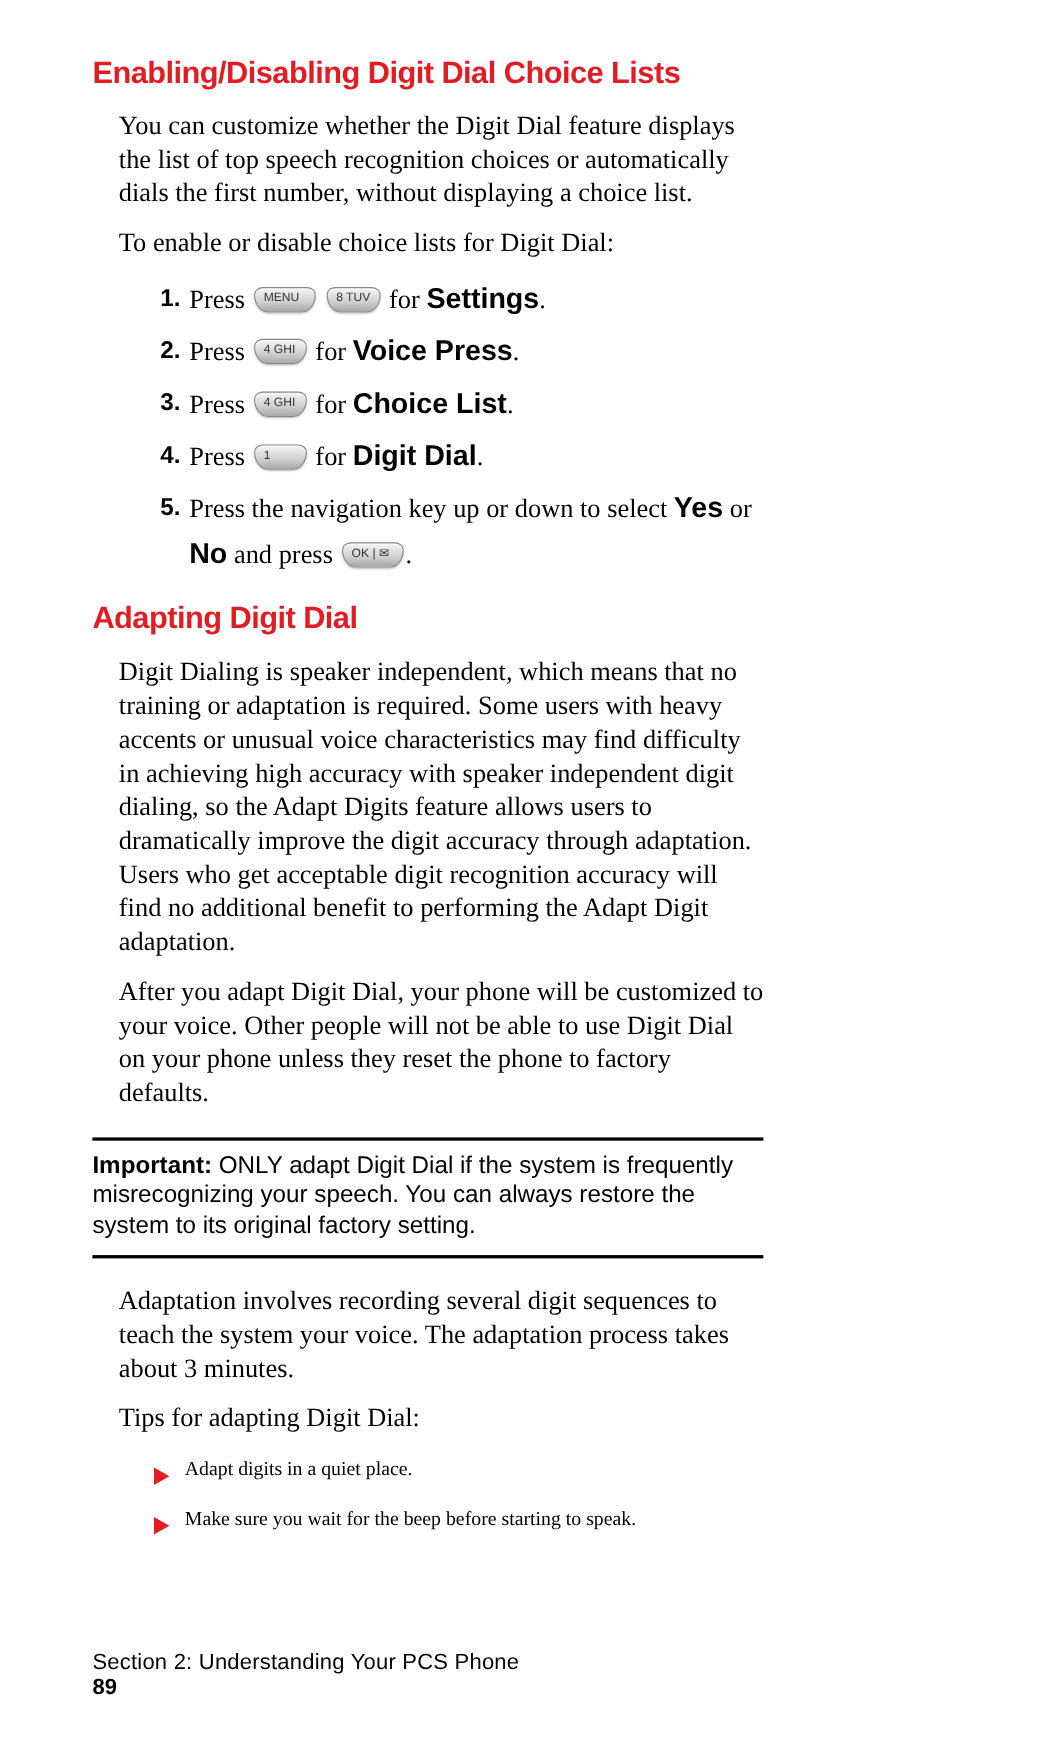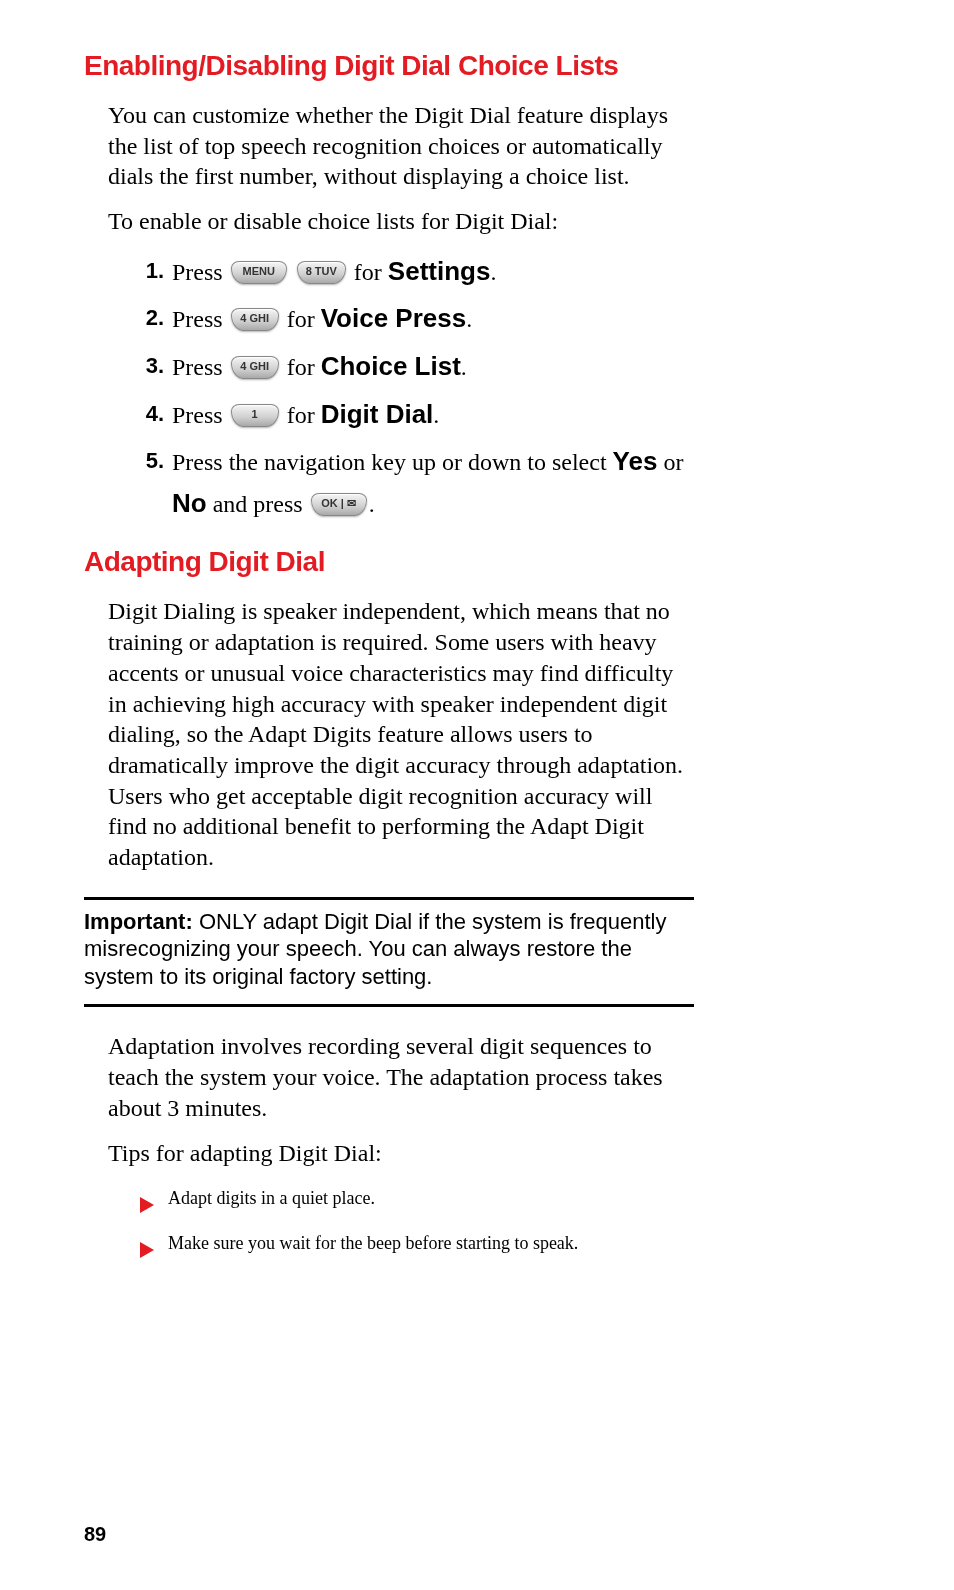--- a/index.html
+++ b/index.html
@@ -60,23 +60,23 @@
 }
 .keycap {
   display: inline-block;
   vertical-align: middle;
   background: linear-gradient(180deg, #f5f5f5 0%, #cfcfcf 60%, #a9a9a9 100%);
   border: 1px solid #888;
   border-radius: 14px 14px 22px 22px / 12px 12px 28px 28px;
   box-shadow: inset 0 1px 1px #fff, 0 1px 2px rgba(0,0,0,.3);
   font-family: Arial, Helvetica, sans-serif;
   font-size: 11px;
-  font-weight: bold;
+  font-weight: normal;
   color: #333;
-  text-align: center;
+  text-align: left;
   padding: 4px 8px 6px 8px;
   min-width: 38px;
   line-height: 1;
   margin: 0 2px;
   position: relative;
   top: -2px;
 }
 .keycap.small { min-width: 30px; }
 .callout {
   border-top: 3px solid #000;
@@ -163,32 +163,34 @@
     <li>
       <span class="num">5.</span>
       <span>Press the navigation key up or down to select </span><span class="bold">Yes</span><span> or </span><span class="bold">No</span><span> and press </span>
       <span class="keycap">OK | ✉</span><span>.</span>
     </li>
   </ol>
 
   <h2 class="red-heading">Adapting Digit Dial</h2>
 
   <p class="body">Digit Dialing is speaker independent, which means that no training or adaptation is required. Some users with heavy accents or unusual voice characteristics may find difficulty in achieving high accuracy with speaker independent digit dialing, so the Adapt Digits feature allows users to dramatically improve the digit accuracy through adaptation. Users who get acceptable digit recognition accuracy will find no additional benefit to performing the Adapt Digit adaptation.</p>
+  <p class="body">After you adapt Digit Dial, your phone will be customized to your voice. Other people will not be able to use Digit Dial on your phone unless they reset the phone to factory defaults.</p>
 
   <div class="callout">
     <span class="lead">Important:</span><span> ONLY adapt Digit Dial if the system is frequently misrecognizing your speech. You can always restore the system to its original factory setting.</span>
   </div>
 
   <p class="body">Adaptation involves recording several digit sequences to teach the system your voice. The adaptation process takes about 3 minutes.</p>
   <p class="body">Tips for adapting Digit Dial:</p>
 
   <ul class="tips">
     <li>Adapt digits in a quiet place.</li>
     <li>Make sure you wait for the beep before starting to speak.</li>
   </ul>
 
   <div class="footer">
+    <div class="line1">Section 2: Understanding Your PCS Phone</div>
     <div class="line2">
       <span>89</span>
     </div>
   </div>
 
 </div>
 
 </body></html>

